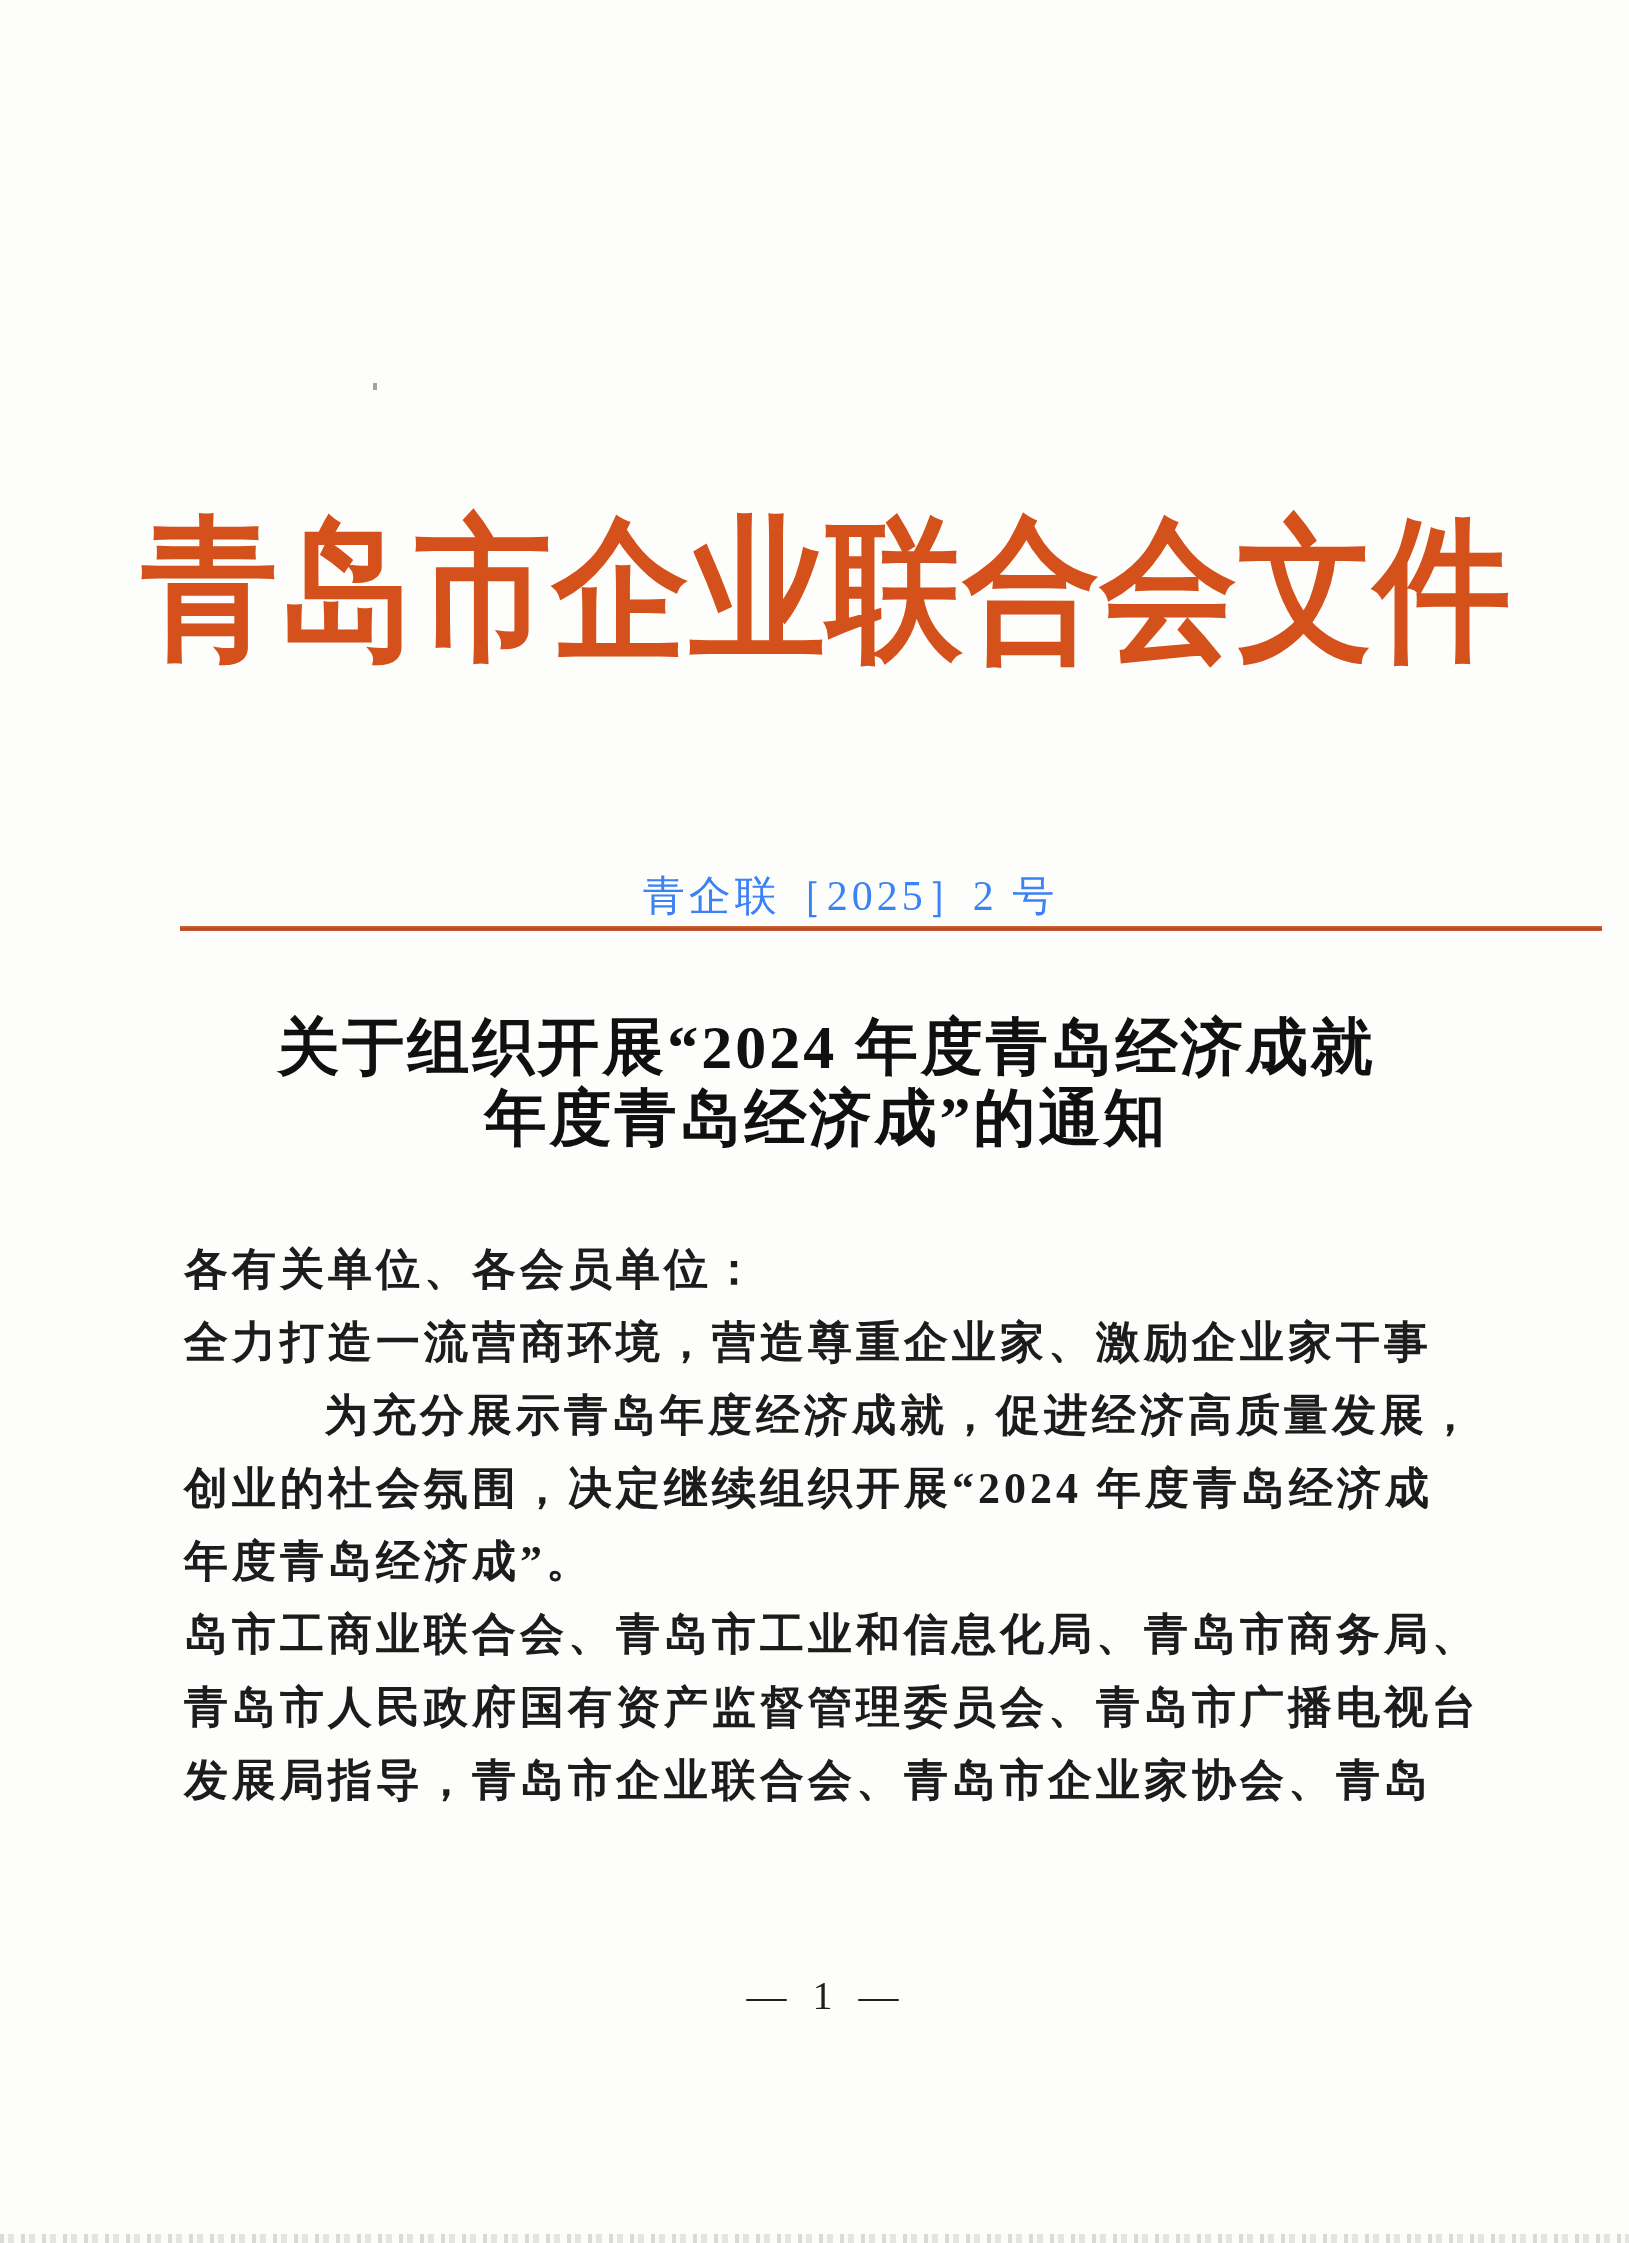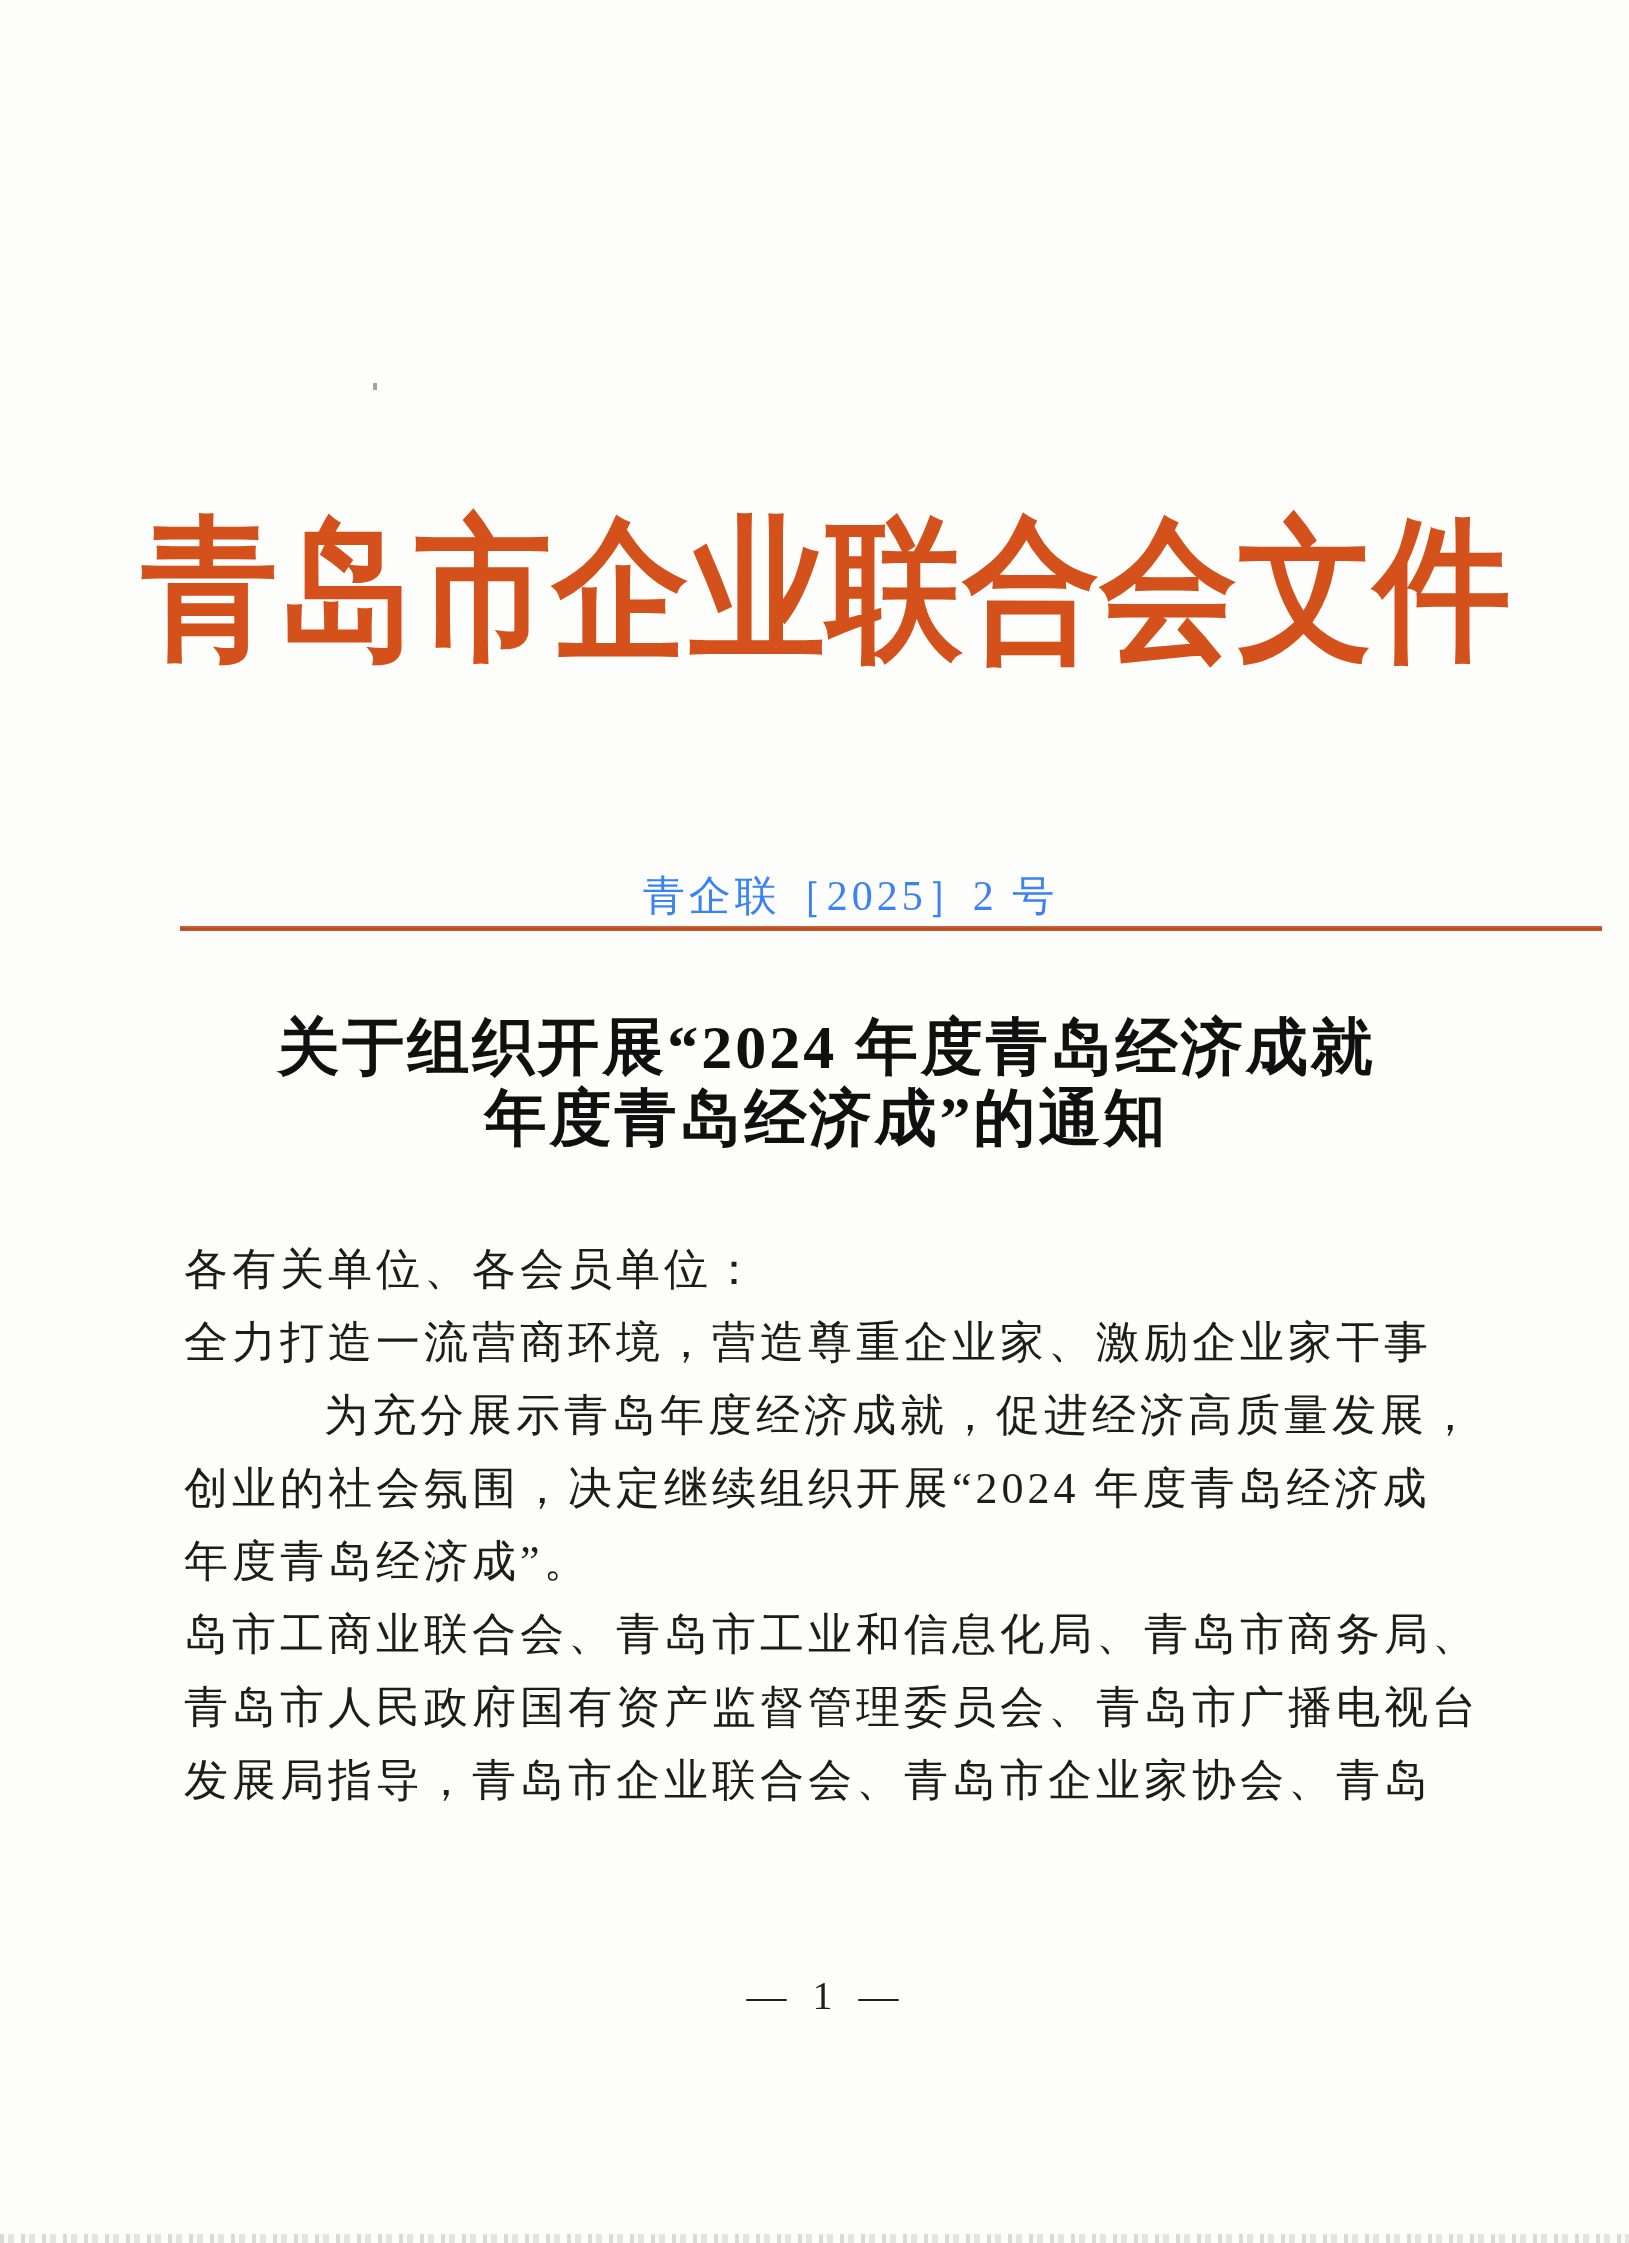--- a/index.html
+++ b/index.html
@@ -72,21 +72,21 @@
     line-height: 71px;
     letter-spacing: 3px;
     white-space: nowrap;
   }
   .body-block {
     position: absolute;
     top: 1233px;
     left: 184px;
     width: 1290px;
     font-size: 44px;
-    font-weight: normal;
+    font-weight: bold;
     color: #1c1c1c;
     letter-spacing: 4px;
   }
   .body-line {
     height: 73px;
     line-height: 73px;
     white-space: nowrap;
   }
   .para-first {
     padding-left: 140px;

